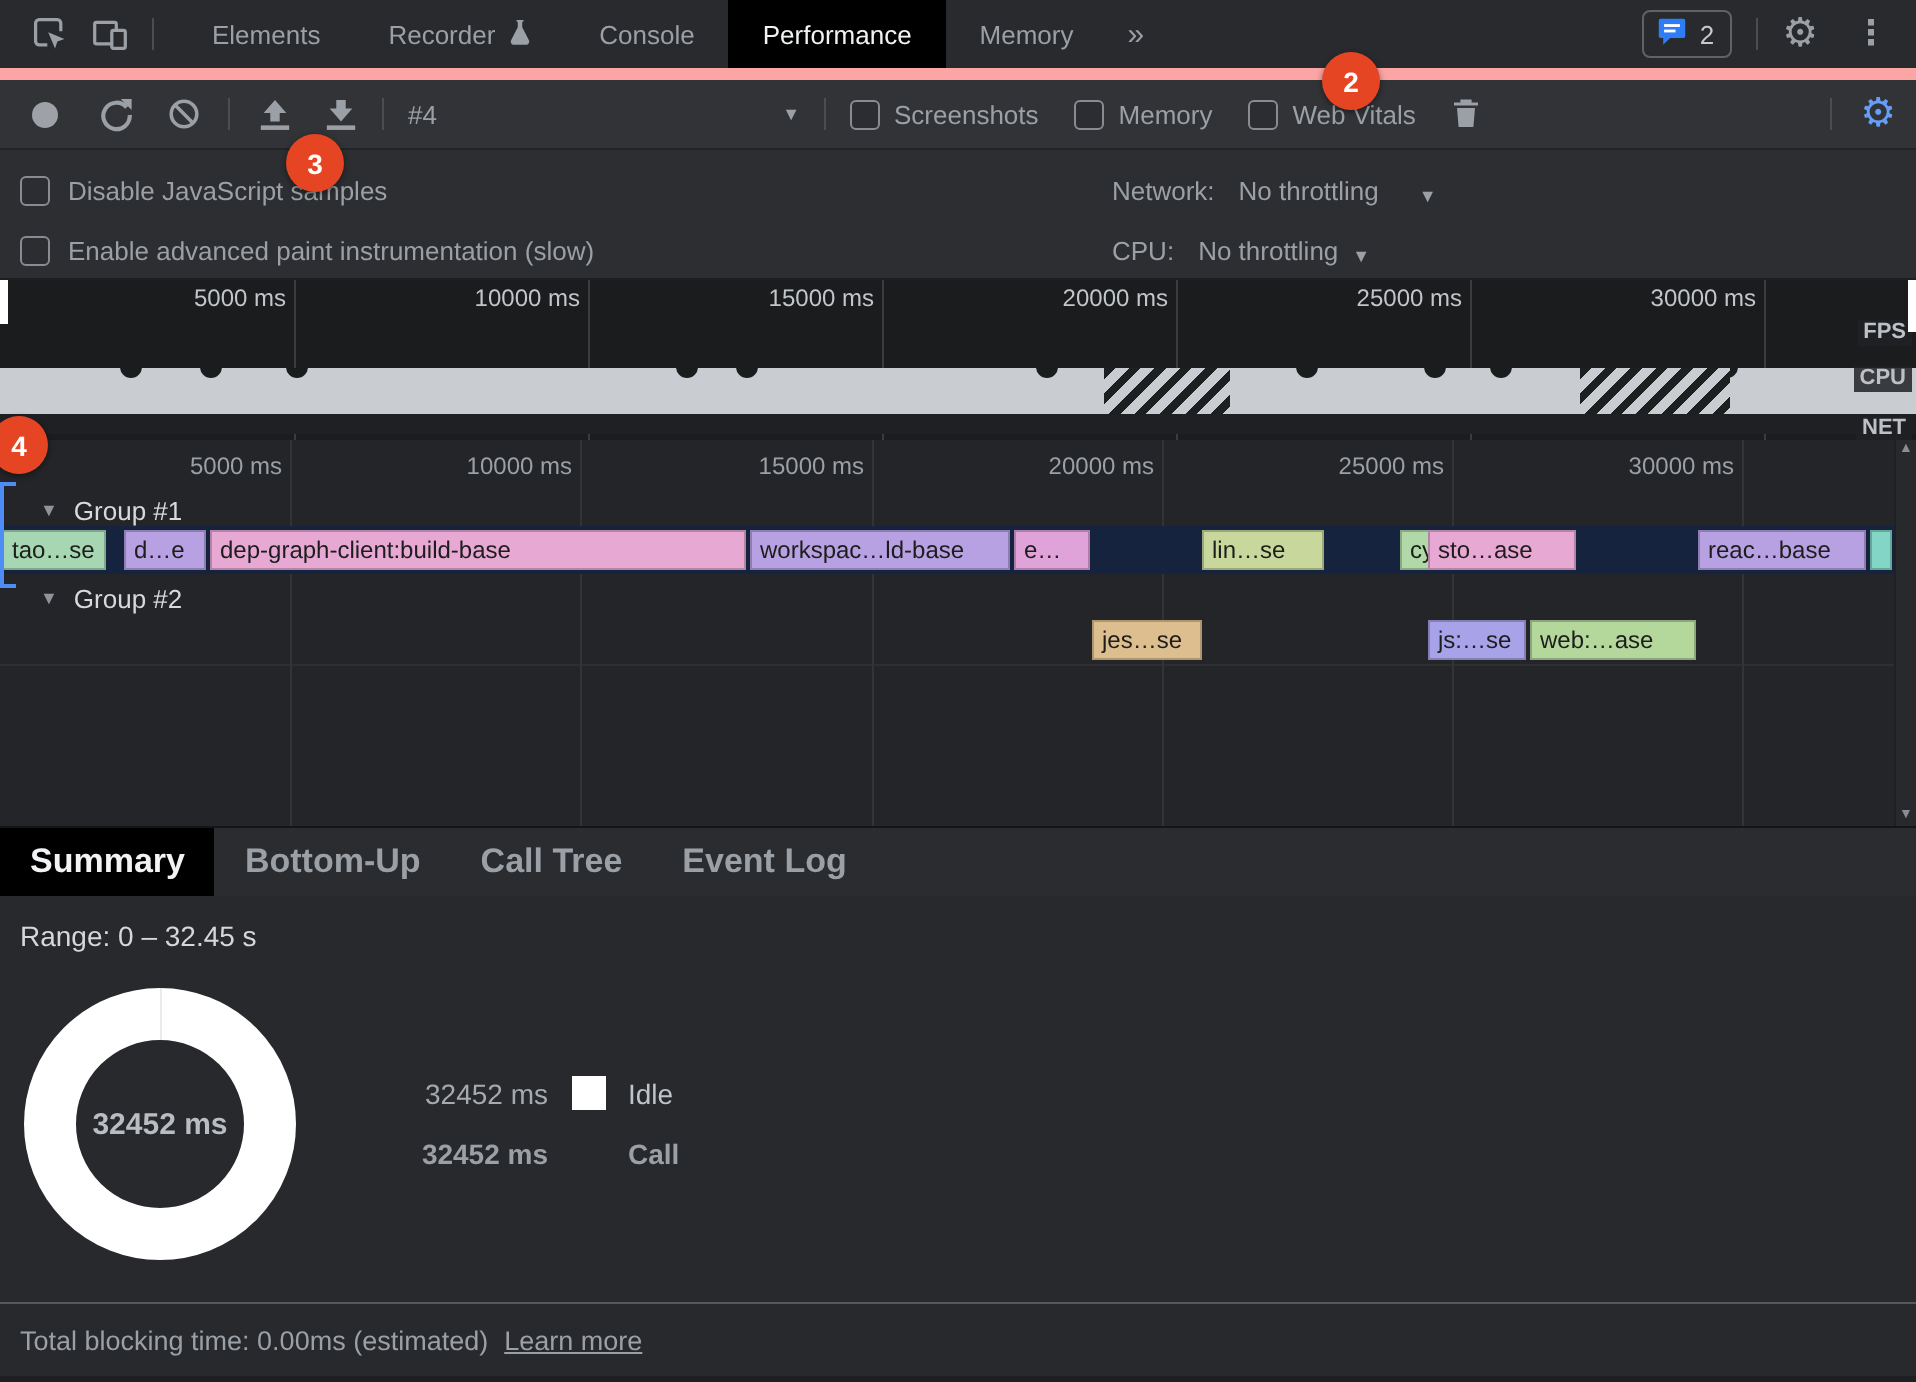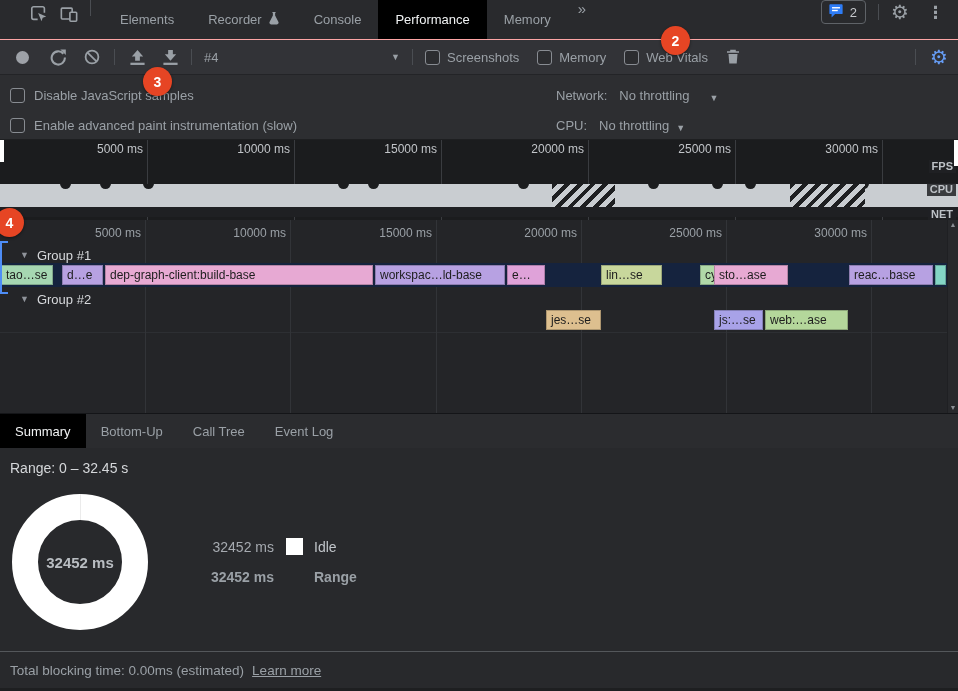--- a/index.html
+++ b/index.html
@@ -1,22 +1,22 @@
 <!DOCTYPE html>
 <html><head>
 <meta charset="utf-8">
 <style>
   html,body{margin:0;padding:0;background:#28292c;}
   .root{position:relative;width:958px;height:691px;overflow:hidden;
         font-family:"Liberation Sans","DejaVu Sans",sans-serif;color:#9aa0a6;background:#28292c;}
   .vsep{width:1px;height:16px;background:#4a4d52;display:inline-block;flex:0 0 1px;}
 
   
-  .tabbar{height:40px;background:#292a2d;display:flex;align-items:flex-start;
-          border-bottom:1px solid #fca5a5;box-sizing:border-box;padding-left:24px;}
+  .tabbar{height:40px;background:#292a2d;display:flex;align-items:center;
+          border-bottom:6px solid #fca5a5;box-sizing:border-box;padding-left:10px;}
   .tabbar .ticon{display:flex;align-items:center;justify-content:center;width:30px;height:28px;cursor:pointer;}
   .tabs{display:flex;align-items:stretch;height:100%;margin-left:12px;}
   .tab{display:flex;align-items:center;gap:6px;padding:0 17px;font-size:13px;color:#9aa0a6;cursor:pointer;}
   .tab.active{background:#000;color:#f1f3f4;}
   .more-tabs{font-size:15px;color:#9aa0a6;padding:0 10px;cursor:pointer;}
   .tabbar-right{margin-left:auto;display:flex;align-items:center;gap:12px;padding-right:8px;}
   .issues-chip{display:flex;align-items:center;gap:6px;border:1px solid #5f6368;border-radius:4px;
                padding:2px 8px 2px 6px;font-size:13px;color:#c5c8cc;cursor:pointer;}
   .gear{font-size:20px;color:#9aa0a6;line-height:1;cursor:pointer;}
   .kebab{font-size:17px;color:#9aa0a6;font-weight:bold;padding:0 6px;cursor:pointer;}
@@ -74,21 +74,21 @@
            border-left:2px solid #4e8df6;border-top:2px solid #4e8df6;border-bottom:2px solid #4e8df6;}
   .fc-hline{position:absolute;left:0;right:10px;top:112px;height:1px;background:#2d2f33;z-index:0;}
   .fc-scroll{position:absolute;right:0;top:0;width:10px;height:100%;background:#28292c;
              border-left:1px solid #1f2023;z-index:4;display:flex;flex-direction:column;
              justify-content:space-between;align-items:center;cursor:pointer;}
   .fc-scroll span{font-size:7px;color:#8a8e94;line-height:10px;}
 
   
   .btabs{height:35px;background:#2b2c2f;display:flex;align-items:stretch;border-top:1px solid #141518;
          box-sizing:border-box;}
-  .btab{display:flex;align-items:center;padding:0 15px;font-size:13px;color:#9aa0a6;cursor:pointer;}
+  .btab{display:flex;align-items:center;padding:0 15px;font-size:17px;color:#9aa0a6;cursor:pointer;font-weight:bold;}
   .btab.active{background:#000;color:#f1f3f4;}
 
   
   .summary{position:relative;height:243px;background:#28292c;box-shadow:inset 0 -3px 0 #1e1f21;}
   .range{position:absolute;top:12px;left:10px;font-size:14px;color:#d5d7da;}
   .donut{position:absolute;left:12px;top:46px;width:84px;height:84px;border:26px solid #fff;border-radius:50%;}
   .donut .seam{position:absolute;left:50%;top:-26px;width:1px;height:26px;background:rgba(0,0,0,.08);}
   .donut .ctr{position:absolute;inset:0;display:flex;align-items:center;justify-content:center;
               font-size:15px;font-weight:bold;color:#b9bdc2;white-space:nowrap;}
   .legend{position:absolute;left:208px;top:90px;}
@@ -374,21 +374,21 @@
     </div>
     <div class="legend">
       <div class="lrow">
         <span class="lval">32452 ms</span>
         <span class="lswatch" style="background:#ffffff;"></span>
         <span class="llabel">Idle</span>
       </div>
       <div class="lrow bold">
         <span class="lval">32452 ms</span>
         <span class="lswatch"></span>
-        <span class="llabel">Range</span>
+        <span class="llabel">Call</span>
       </div>
     </div>
     <div class="sfooter">
       <span>Total blocking time: 0.00ms (estimated)</span><a>Learn more</a>
     </div>
   </div>
 
 <div class="badge" style="left: 661px; top: 26px;">2</div>
     <div class="badge" style="left: 143px; top: 67px;">3</div>
     <div class="badge" style="left: -5px; top: 208px;">4</div>

